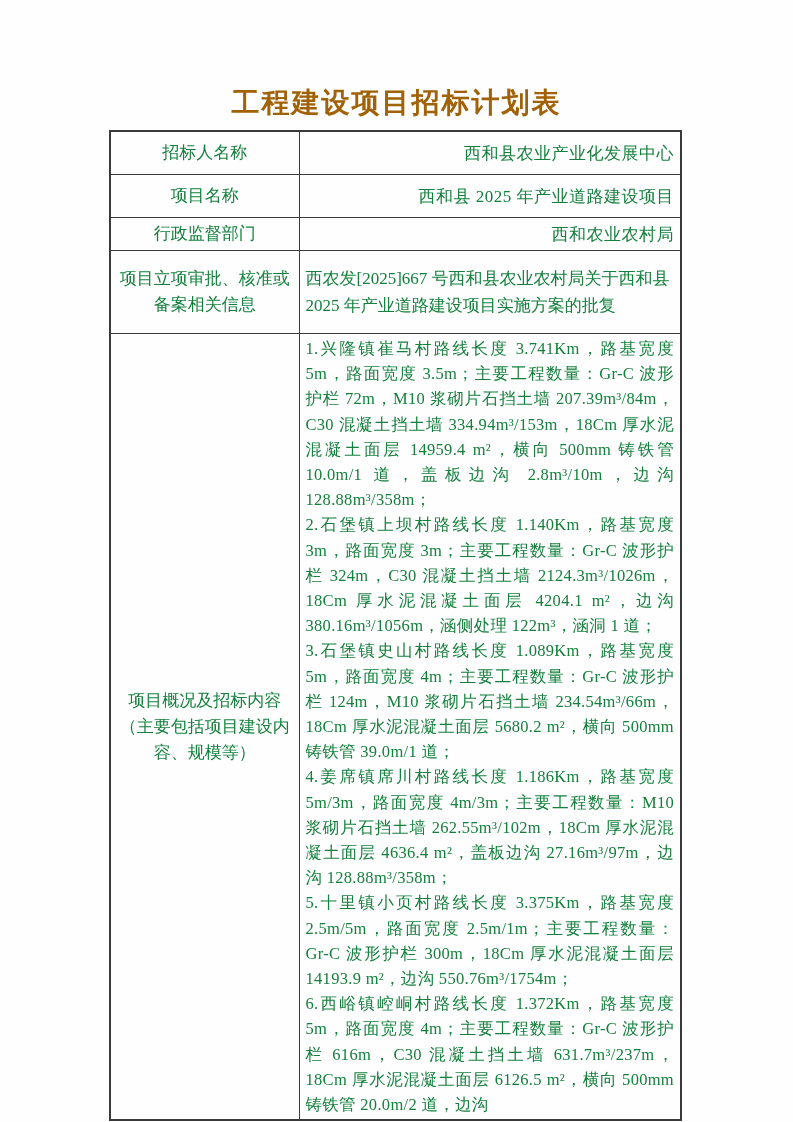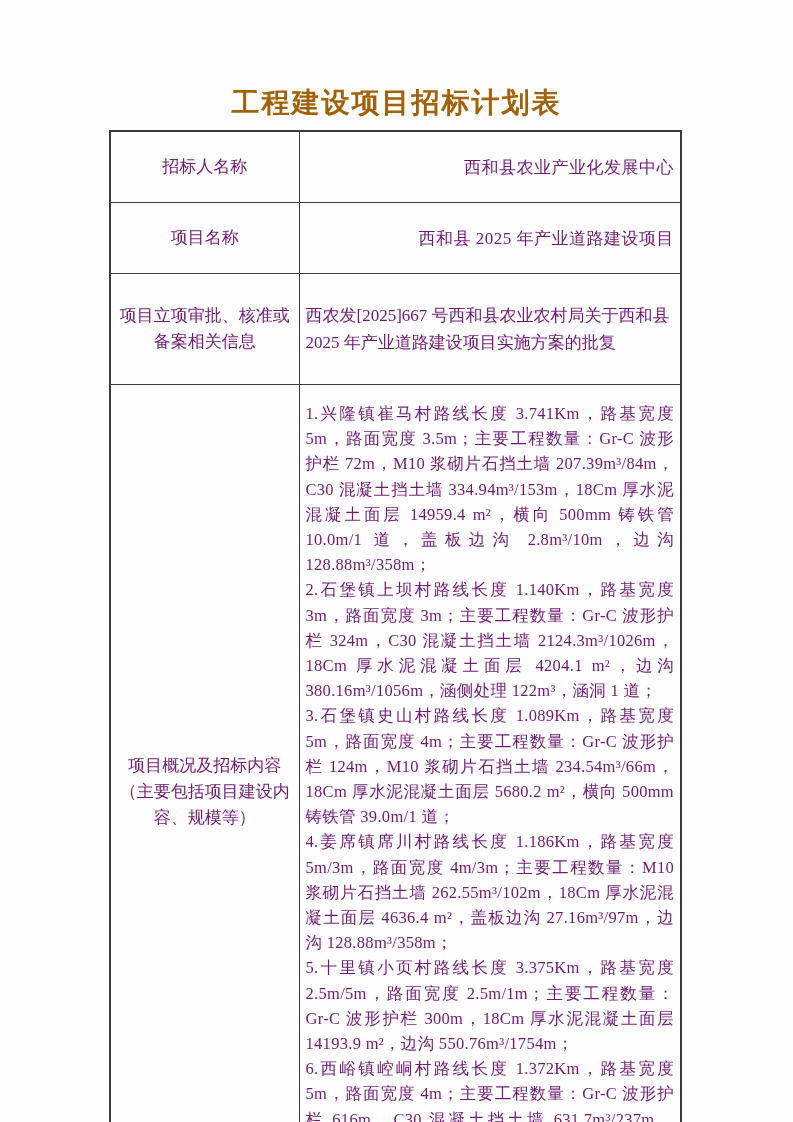--- a/index.html
+++ b/index.html
@@ -33,22 +33,22 @@
     left: 109px;
     width: 571px;
     border-collapse: collapse;
     table-layout: fixed;
     border: 2px solid #3a3a3a;
   }
   table.bid-table td {
     border: 1.5px solid #3a3a3a;
     font-size: 17px;
     vertical-align: middle;
-    padding: 16px 6px;
-    color: #701a75;
+    padding: 2px 6px;
+    color: #15803d;
   }
   col.label-col { width: 189px; }
   col.value-col { width: 382px; }
 
   td.label-cell {
     text-align: center;
     line-height: 26px;
     padding: 2px 12px;
   }
   td.value-center {
@@ -95,20 +95,24 @@
         <tr class="row-short">
       <td class="label-cell">招标人名称</td>
       <td class="value-center">西和县农业产业化发展中心</td>
     </tr>
 
     <tr class="row-short">
       <td class="label-cell">项目名称</td>
       <td class="value-center">西和县 2025 年产业道路建设项目</td>
     </tr>
 
+    <tr class="row-shorter">
+      <td class="label-cell">行政监督部门</td>
+      <td class="value-center">西和农业农村局</td>
+    </tr>
 
     <tr class="row-approval">
       <td class="label-cell">项目立项审批、核准或备案相关信息</td>
       <td class="value-left">西农发[2025]667 号西和县农业农村局关于西和县 2025 年产业道路建设项目实施方案的批复</td>
     </tr>
 
     <tr class="row-overview">
       <td class="label-cell">项目概况及招标内容（主要包括项目建设内容、规模等）</td>
       <td class="overview-cell">
         <p>1.兴隆镇崔马村路线长度 3.741Km，路基宽度 5m，路面宽度 3.5m；主要工程数量：Gr-C 波形护栏 72m，M10 浆砌片石挡土墙 207.39m³/84m，C30 混凝土挡土墙 334.94m³/153m，18Cm 厚水泥混凝土面层 14959.4 m²，横向 500mm 铸铁管 10.0m/1 道，盖板边沟 2.8m³/10m，边沟 128.88m³/358m；</p>

